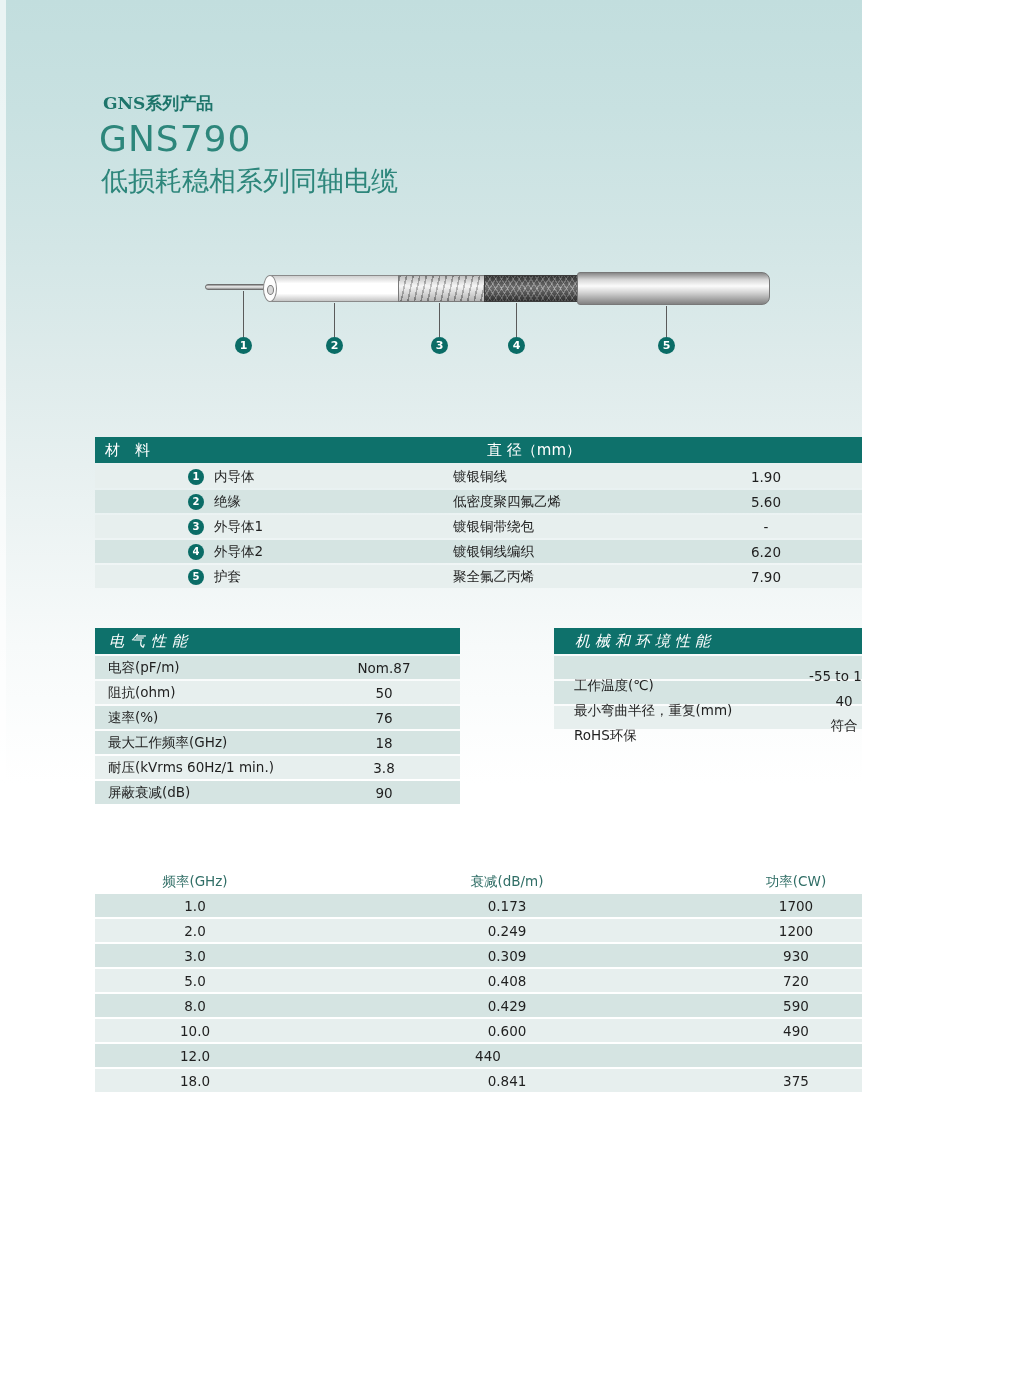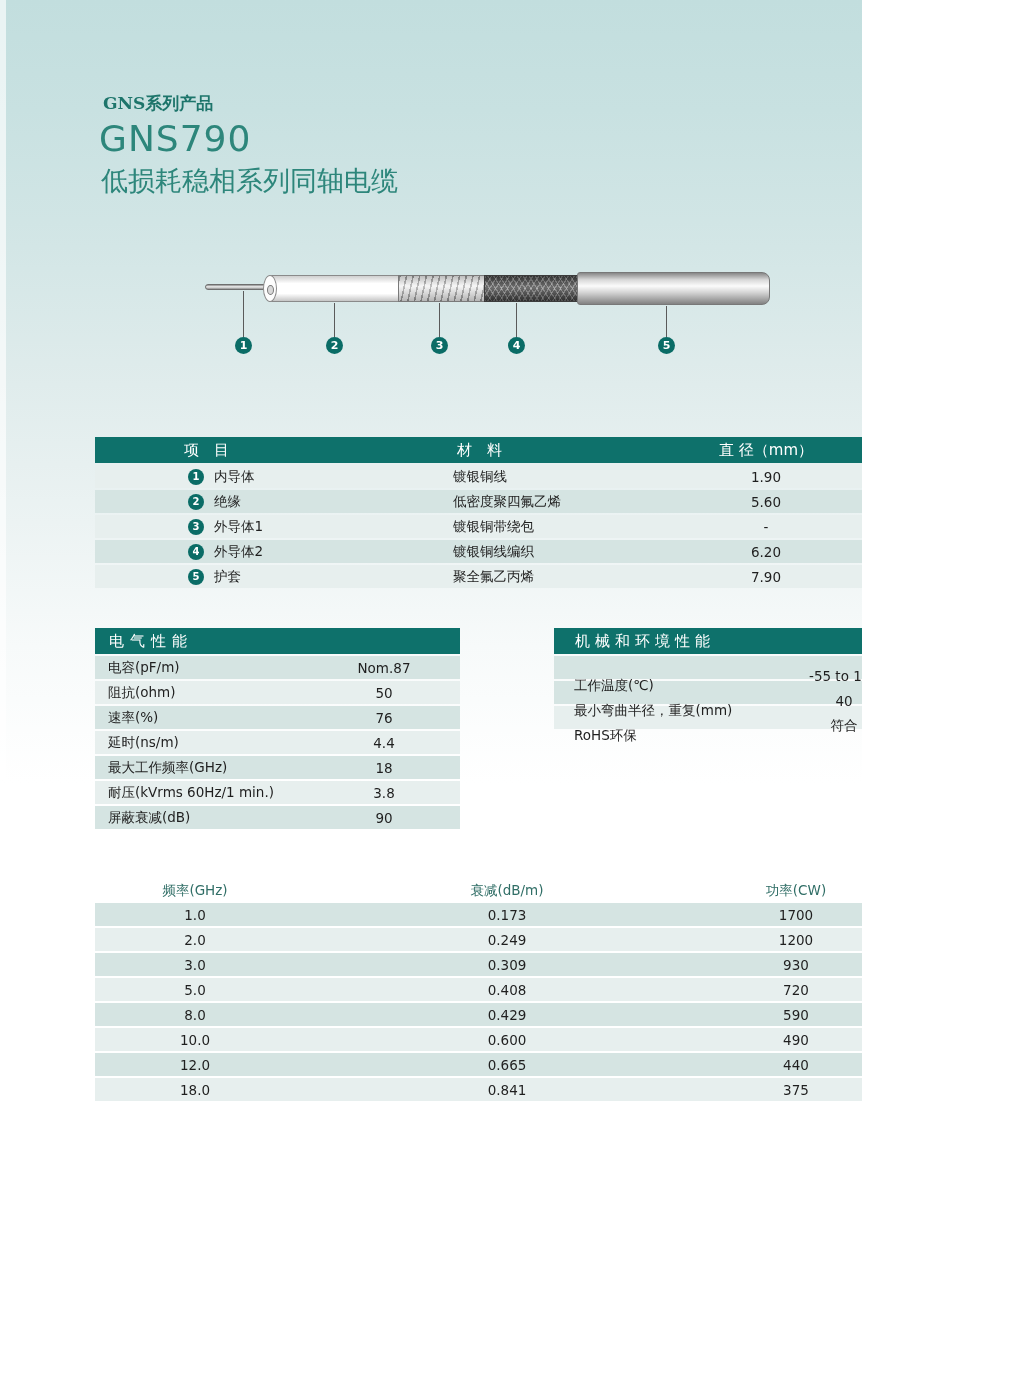--- a/index.html
+++ b/index.html
@@ -51,35 +51,35 @@
   .t-mat .hd .c2{padding-left:10px;}
   .t-mat .r{display:grid;grid-template-columns:352px 258px 1fr;}
   .t-mat .c1{padding-left:93px;display:flex;align-items:center;gap:10px;}
   .t-mat .c2{padding-left:6px;}
   .t-mat .c3{text-align:center;padding-right:84px;}
 
   
   .t-side{position:absolute;width:365px;font-size:13.5px;}
   .t-elec{left:95px;top:628px;}
   .t-mech{left:545px;top:628px;padding-left:9px;}
-  .t-side .hd{height:26px;background:#0e716b;color:#fff;display:flex;align-items:center;font-size:15px;}
+  .t-side .hd{height:26px;background:#0e716b;color:#fff;display:flex;align-items:center;font-size:15px;font-style:italic;}
   .t-elec .hd{padding-left:14px;letter-spacing:6px;}
   .t-mech .hd{padding-left:21px;letter-spacing:5px;}
   .t-elec .r{display:grid;grid-template-columns:1fr 152px;}
   .t-mech .r{display:grid;grid-template-columns:1fr 150px;}
   .t-elec .lab{padding-left:13px;}
   .t-mech .lab{padding-left:20px;margin-top:21px;}
   .t-side .val{text-align:center;}
 
   
   .t-att{position:absolute;left:95px;top:871px;width:816px;font-size:13.5px;}
   .t-att .title-bar{height:28px;background:#0e716b;color:#fff;display:flex;align-items:center;
         padding-left:13px;letter-spacing:2.5px;font-size:15px;box-sizing:border-box;}
   .t-att .cols,.t-att .r{display:grid;grid-template-columns:200px 1fr 230px;}
-  .t-att .cols{height:21px;margin-top:9px;align-items:center;color:#306e66;font-size:13.5px;}
+  .t-att .cols{height:21px;margin-top:0;align-items:center;color:#306e66;font-size:13.5px;}
   .t-att .ca1,.t-att .ca3{text-align:center;}
   .t-att .ca2{text-align:center;padding-left:38px;}
 </style>
 </head>
 <body>
 
 <div class="page">
   <div class="edge-strip"></div>
 
   <div class="series">GNS系列产品</div>
@@ -101,21 +101,20 @@
 
     <div class="badge-lg" style="left:235px;">1</div>
     <div class="badge-lg" style="left:326px;">2</div>
     <div class="badge-lg" style="left:431px;">3</div>
     <div class="badge-lg" style="left:508px;">4</div>
     <div class="badge-lg" style="left:658px;">5</div>
   </div>
 
   <div class="t-mat">
     <div class="hd">
-      <div class="c1">项　目</div>
       <div class="c2">材　料</div>
       <div class="c3">直 径（mm）</div>
     </div>
     <div class="r stripe-a">
       <div class="c1">
           <span class="bdg">1</span>
           <span>内导体</span>
         </div>
       <div class="c2">镀银铜线</div>
       <div class="c3">1.90</div>
@@ -160,24 +159,20 @@
       <div class="lab">电容(pF/m)</div>
       <div class="val">Nom.87</div>
     </div>
     <div class="r stripe-a">
       <div class="lab">阻抗(ohm)</div>
       <div class="val">50</div>
     </div>
     <div class="r stripe-b">
       <div class="lab">速率(%)</div>
       <div class="val">76</div>
-    </div>
-    <div class="r stripe-a">
-      <div class="lab">延时(ns/m)</div>
-      <div class="val">4.4</div>
     </div>
     <div class="r stripe-b">
       <div class="lab">最大工作频率(GHz)</div>
       <div class="val">18</div>
     </div>
     <div class="r stripe-a">
       <div class="lab">耐压(kVrms 60Hz/1 min.)</div>
       <div class="val">3.8</div>
     </div>
     <div class="r stripe-b">
@@ -233,21 +228,20 @@
       <div class="ca2">0.429</div>
       <div class="ca3">590</div>
     </div>
     <div class="r stripe-a">
       <div class="ca1">10.0</div>
       <div class="ca2">0.600</div>
       <div class="ca3">490</div>
     </div>
     <div class="r stripe-b">
       <div class="ca1">12.0</div>
-      <div class="ca2">0.665</div>
       <div class="ca3">440</div>
     </div>
     <div class="r stripe-a">
       <div class="ca1">18.0</div>
       <div class="ca2">0.841</div>
       <div class="ca3">375</div>
     </div>
   </div>
 </div>
 

